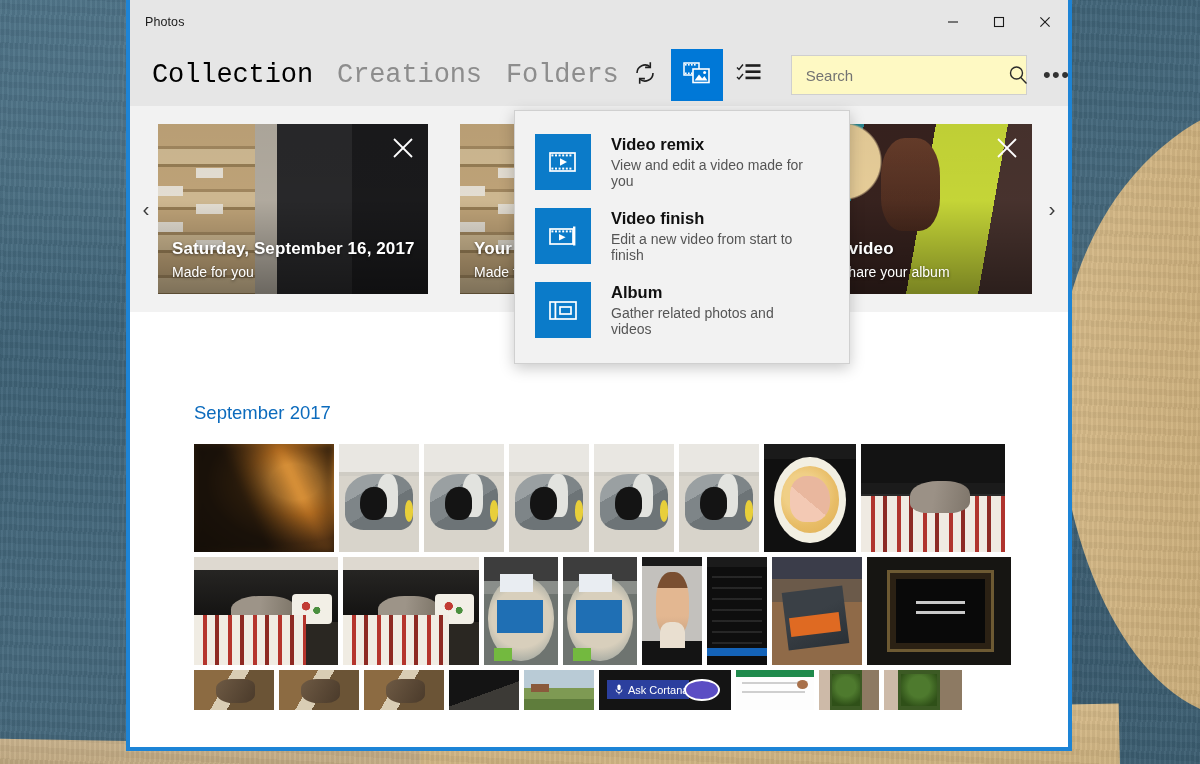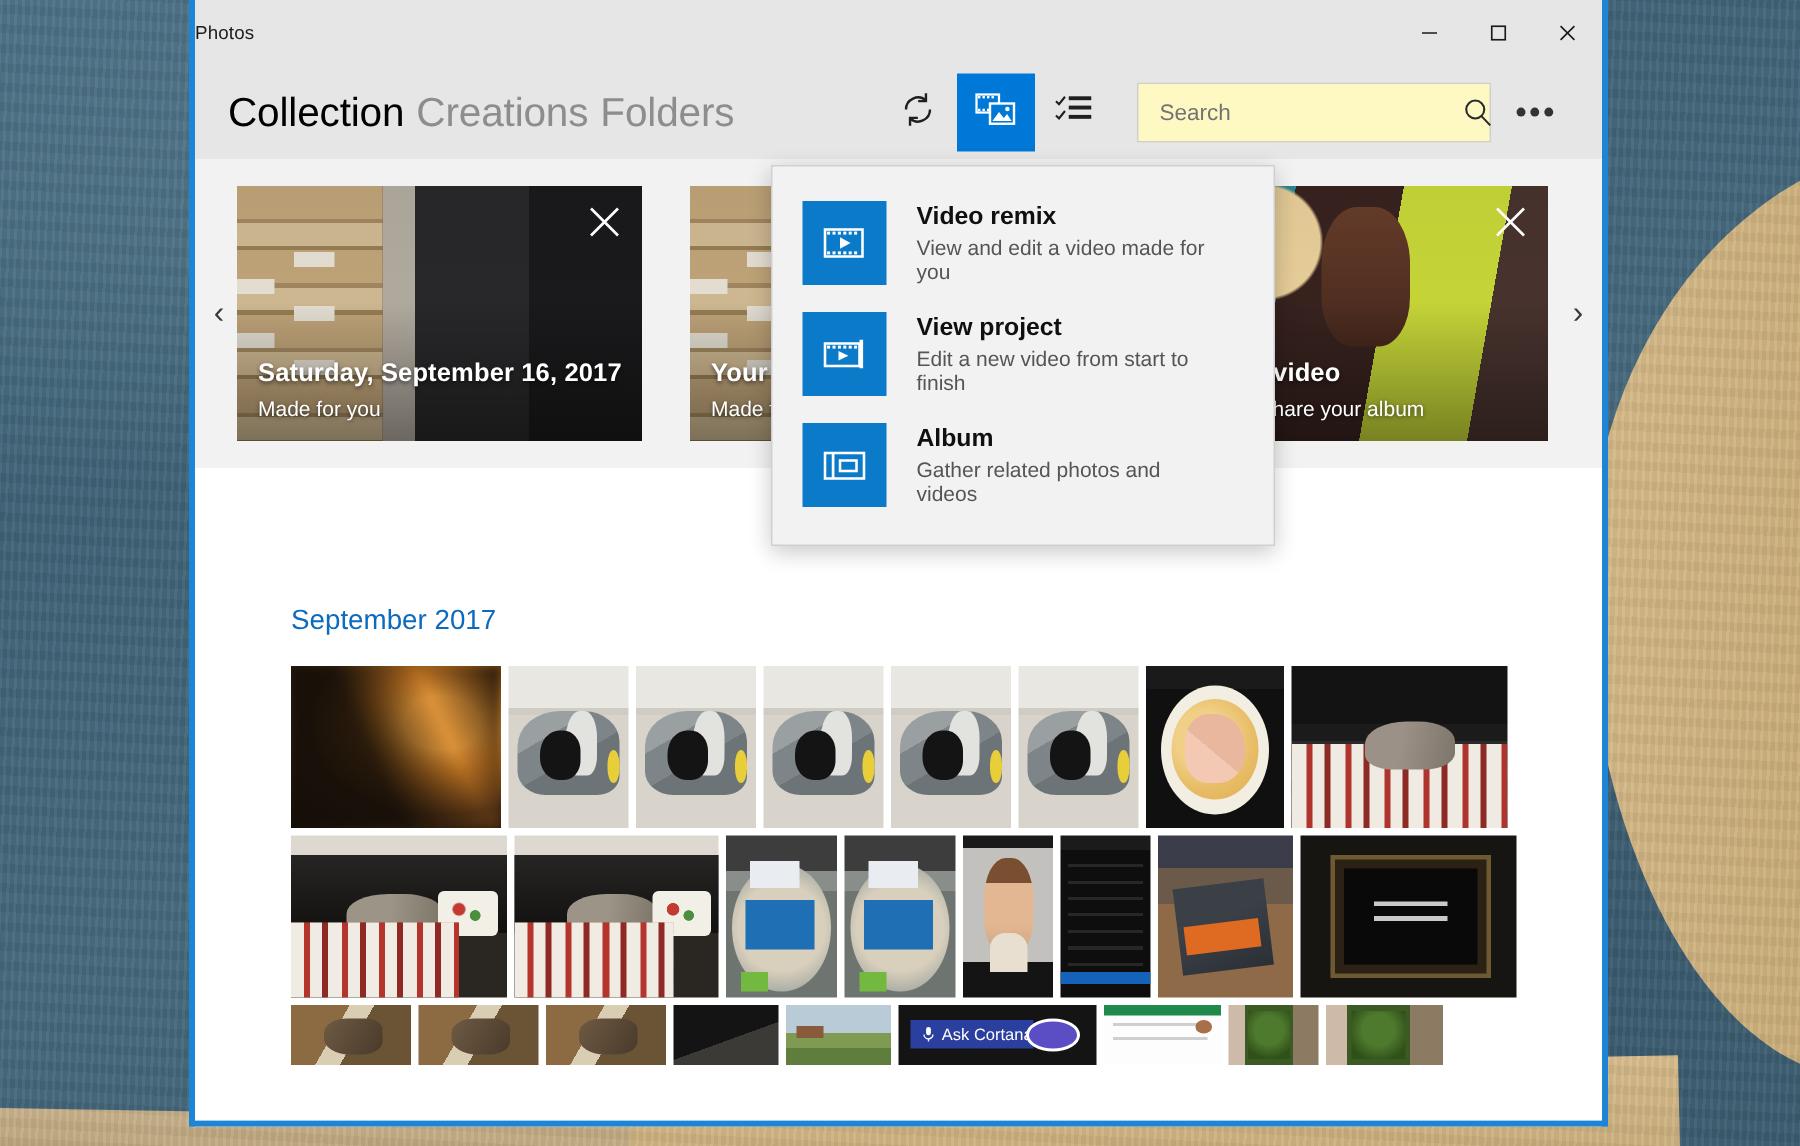--- a/index.html
+++ b/index.html
@@ -56,38 +56,38 @@
     overflow: hidden;
   }
 
   
   .titlebar {
     height: 44px; background: #e6e6e6;
     display: flex; align-items: center; flex: 0 0 44px;
     position: relative;
   }
   .app-title {
-    font-size: 12.5px; color: #1b1b1b; 
+    font-size: 12.5px; color: #1b1b1b; padding-left: 15px;
     letter-spacing: .1px;
   }
   .wincontrols { margin-left: auto; display: flex; height: 44px; }
   .wc {
     width: 46px; height: 44px; display: flex;
     align-items: center; justify-content: center;
     cursor: default;
   }
   .wc svg { display: block; }
 
   
   .cmdbar {
     height: 62px; background: #e6e6e6; flex: 0 0 62px;
     display: flex; align-items: center; padding: 0 24px 0 22px;
     position: relative;
   }
-  .navtabs { display: flex; align-items: baseline; gap: 8px; }
+  .navtabs { display: flex; align-items: baseline; gap: 24px; font-family: Liberation Mono, monospace; }
   .navtab {
     font-size: 27px; font-weight: 300; color: #8d8d8d;
     cursor: default; letter-spacing: -.1px;
   }
   .navtab.active { color: #000; }
 
   .cmdicons { display: flex; align-items: center; margin-left: auto; gap: 0; }
   .cmdbtn {
     width: 52px; height: 52px; display: flex;
     align-items: center; justify-content: center; cursor: default;
@@ -614,21 +614,21 @@
               <rect x="12.6" y="8.4" width="2" height="2"></rect>
                 <rect x="16.2" y="8.4" width="2" height="2"></rect>
               <rect x="19.8" y="8.4" width="2" height="2"></rect>
                 <rect x="23.4" y="8.4" width="2" height="2"></rect>
             </g>
             <path d="M13 12 L19.6 15.2 L13 18.4 Z" fill="#fff"></path>
             <rect x="27" y="4.5" width="2.4" height="19" fill="#fff"></rect>
           </svg>
         </div>
         <div>
-          <div class="fly-title">View project</div>
+          <div class="fly-title">Video finish</div>
           <div class="fly-desc">Edit a new video from start to finish</div>
         </div>
       </div>
 
       <div class="fly-item">
         <div class="fly-ico">
           <svg width="34" height="28" viewBox="0 0 34 28">
             <rect x="4" y="6" width="26" height="17" fill="none" stroke="#fff" stroke-width="1.7"></rect>
             <rect x="8.5" y="6" width="1.8" height="17" fill="#fff"></rect>
             <rect x="14" y="11" width="11" height="7" fill="none" stroke="#fff" stroke-width="1.7"></rect>

